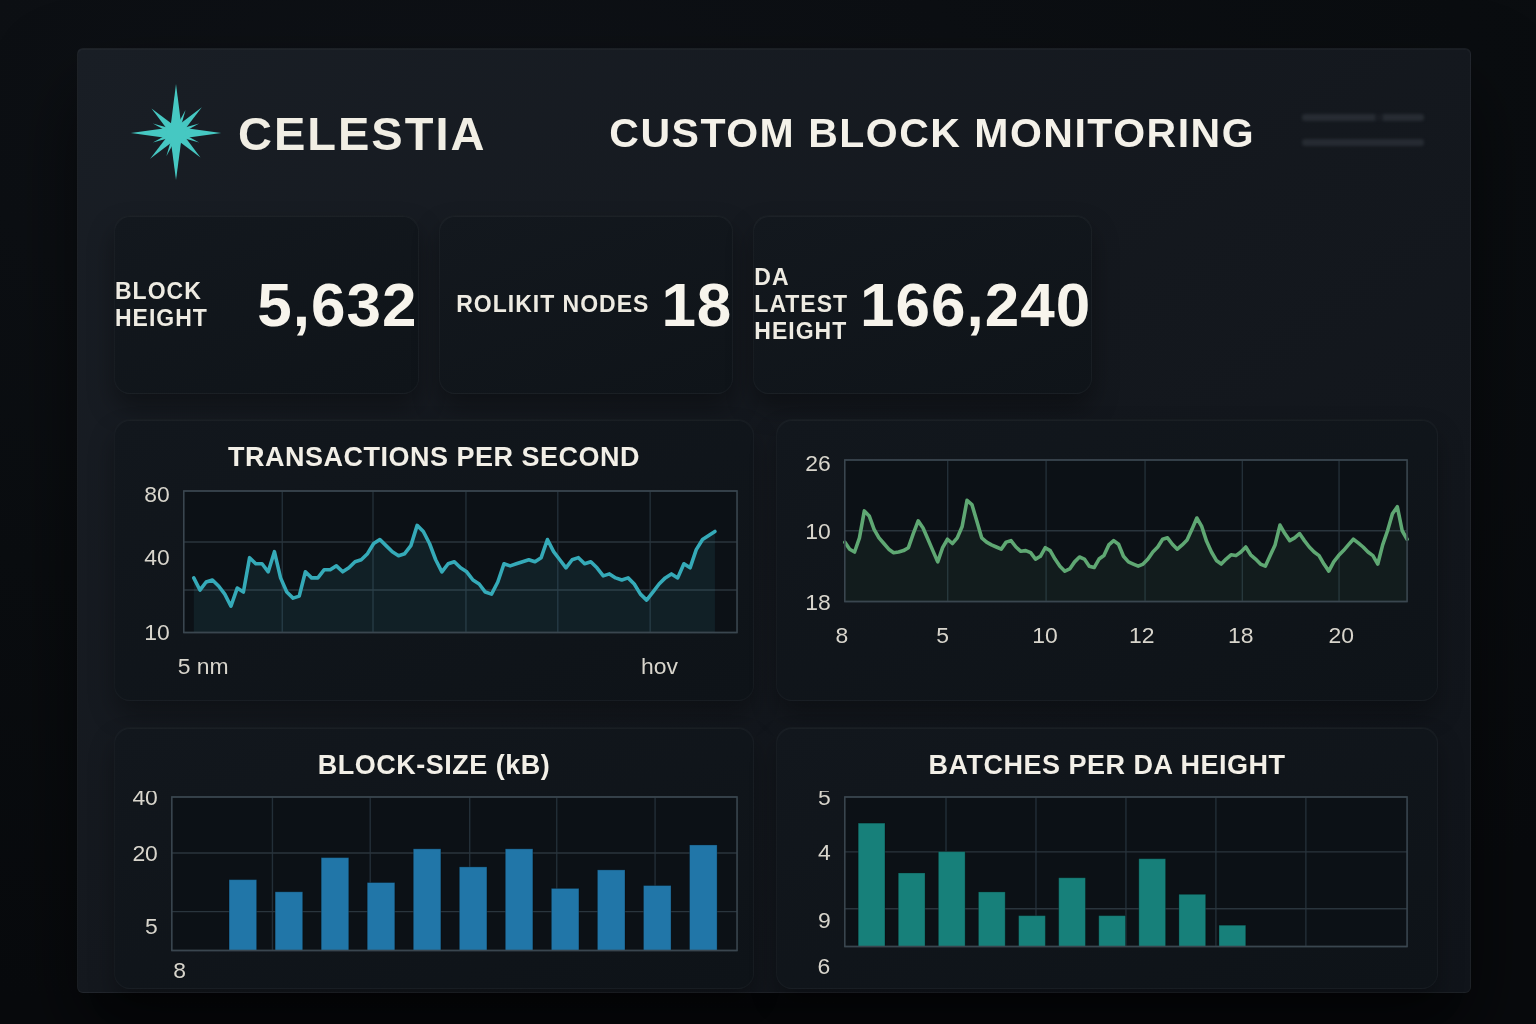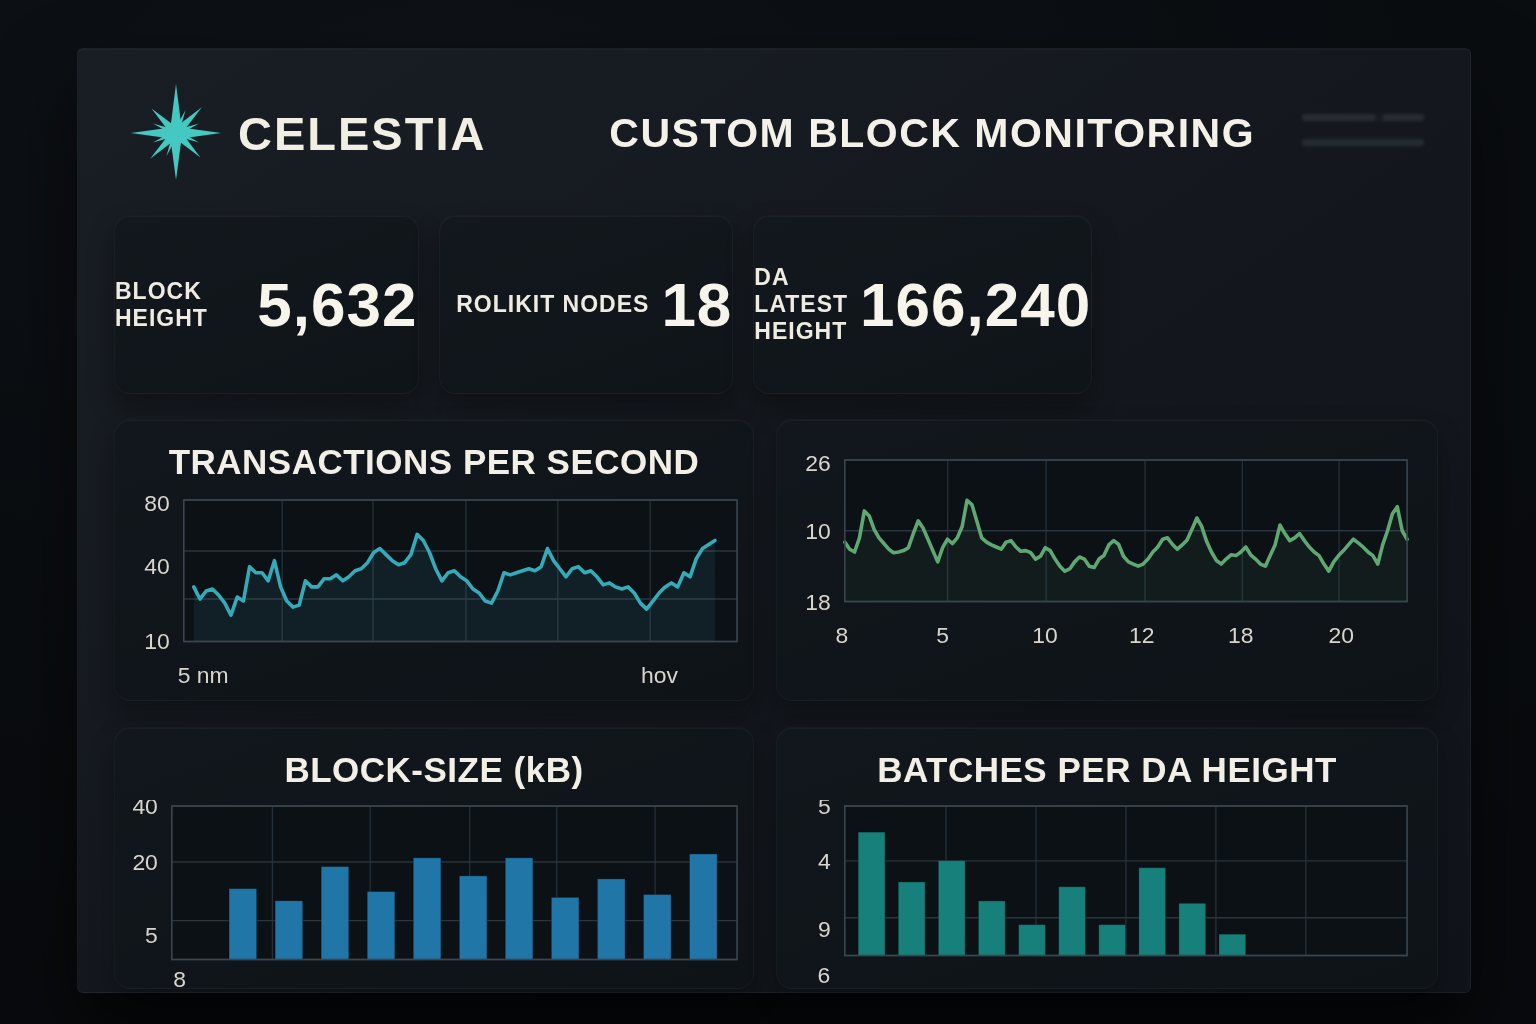--- a/index.html
+++ b/index.html
@@ -39,21 +39,21 @@
   .stat-label{font-size:23px;font-weight:600;letter-spacing:1px;color:#eeebe2;}
   .stat-value{font-size:62px;font-weight:700;color:#f7f4ec;letter-spacing:1px;line-height:1;}
   .charts{display:grid;grid-template-columns:640fr 662fr;grid-template-rows:282px 262px;gap:26px 22px;margin:25px 32px 0 36px;}
   .chart-card{
     border-radius:16px;
     background:linear-gradient(160deg,#12171d 0%, #0e1318 100%);
     border:1px solid rgba(255,255,255,0.03);
     box-shadow:0 14px 26px rgba(0,0,0,0.3), inset 0 1px 0 rgba(255,255,255,0.04);
     padding-top:22px;overflow:hidden;
   }
-  .chart-title{text-align:center;font-size:35px;font-weight:700;letter-spacing:0.5px;color:#f2efe7;}
+  .chart-title{text-align:center;font-size:27px;font-weight:700;letter-spacing:0.5px;color:#f2efe7;}
   .chart-svg{display:block;width:100%;margin-top:10px;}
   .chart-svg text{font-family:"Liberation Sans",sans-serif;font-size:23px;fill:#d8d5cc;}
 </style>
 </head>
 <body>
 
 <div class="panel">
 
   <div class="header">
     <div class="logo-wrap">

